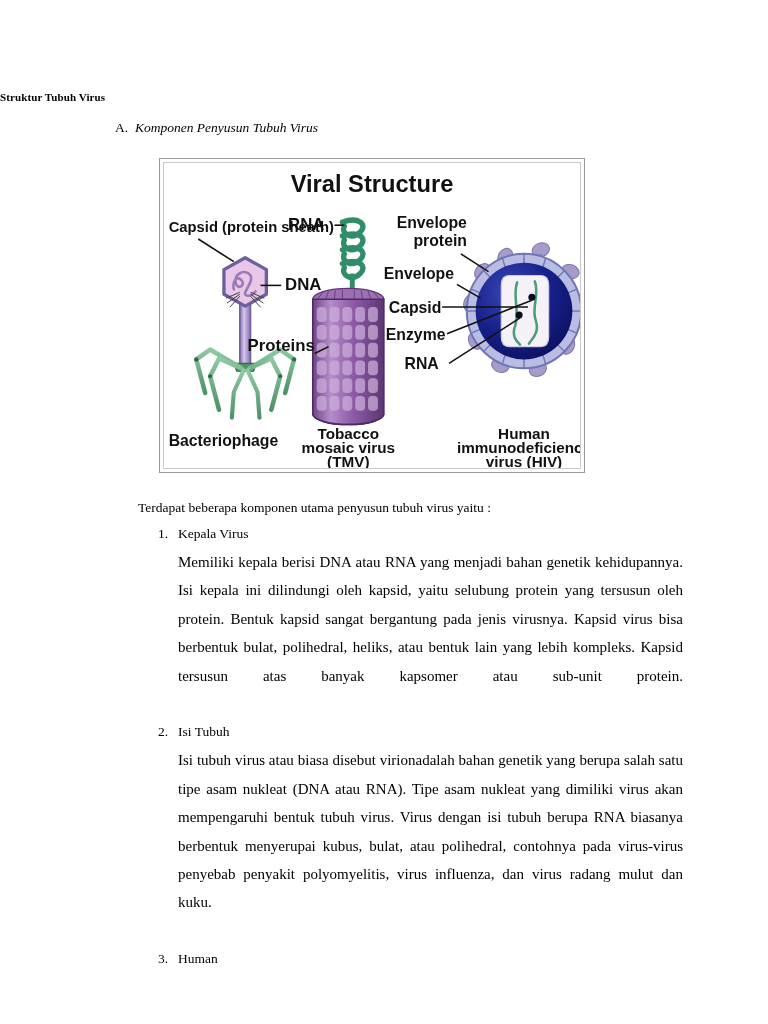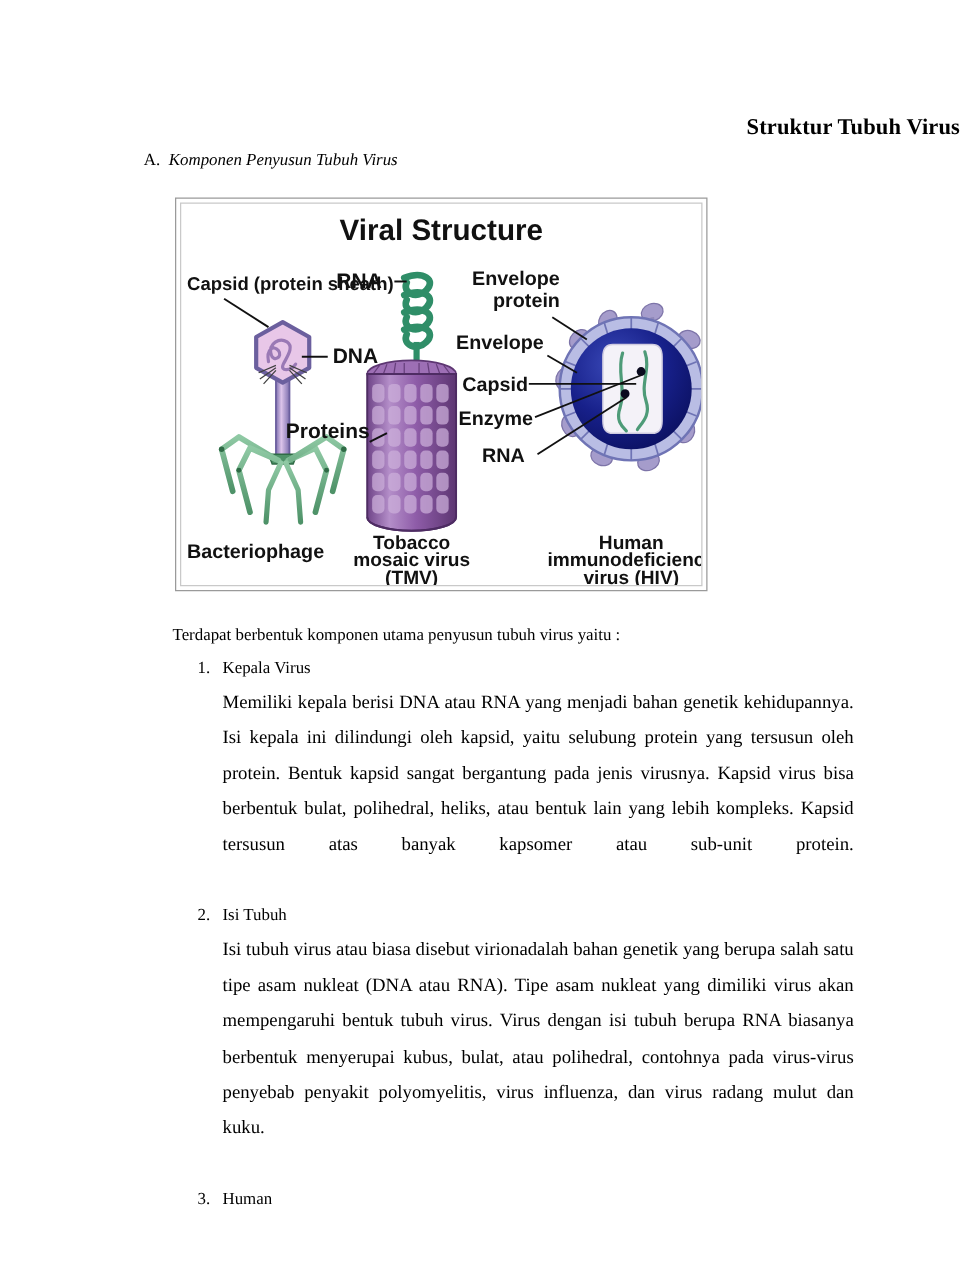--- a/index.html
+++ b/index.html
@@ -22,22 +22,22 @@
     inset: 0;
     background: #ffffff;
   }
 
   
   .doc-title {
     position: absolute;
     top: 91px;
     left: 0;
     width: 768px;
-    text-align: right;
-    font-size: 18px;
+    text-align: left;
+    font-size: 11px;
     font-weight: bold;
     letter-spacing: 0.1px;
   }
 
   
   .section-a {
     position: absolute;
     top: 120px;
     left: 115px;
     width: 570px;
@@ -46,21 +46,21 @@
   }
   .section-a .marker {
     width: 20px;
     flex: 0 0 20px;
   }
   .section-a .label { flex: 1; font-style: italic; }
 
   
   .figure-box {
     position: absolute;
-    left: 140px;
+    left: 159px;
     top: 158px;
     width: 426px;
     height: 315px;
     border: 1px solid #9a9a9a;
     background: #ffffff;
     box-sizing: border-box;
   }
   .figure-inner {
     position: absolute;
     inset: 3px;
@@ -354,21 +354,21 @@
         <text x="224" y="179" font-family="'Liberation Sans', sans-serif" font-size="16" font-weight="bold" fill="#111111">Enzyme</text>
         <text x="243" y="209" font-family="'Liberation Sans', sans-serif" font-size="16" font-weight="bold" fill="#111111">RNA</text>
 
         <text x="364" y="280" text-anchor="middle" font-family="'Liberation Sans', sans-serif" font-size="15.5" font-weight="bold" fill="#111111">Human</text>
         <text x="364" y="294" text-anchor="middle" font-family="'Liberation Sans', sans-serif" font-size="15.5" font-weight="bold" fill="#111111">immunodeficiency</text>
         <text x="364" y="308" text-anchor="middle" font-family="'Liberation Sans', sans-serif" font-size="15.5" font-weight="bold" fill="#111111">virus (HIV)</text>
       </svg>
     </div>
   </div>
 
-  <div class="intro">Terdapat berbentuk komponen utama penyusun tubuh virus yaitu :</div>
+  <div class="intro">Terdapat beberapa komponen utama penyusun tubuh virus yaitu :</div>
 
   <div class="list">
 
     <div class="li">
       <div class="li-head">
         <span class="li-num">1.</span>
         <span class="li-title">Kepala Virus</span>
       </div>
       <div class="li-body">Memiliki kepala berisi DNA atau RNA yang menjadi bahan genetik kehidupannya. Isi kepala ini dilindungi oleh kapsid, yaitu selubung protein yang tersusun oleh protein. Bentuk kapsid sangat bergantung pada jenis virusnya. Kapsid virus bisa berbentuk bulat, polihedral, heliks, atau bentuk lain yang lebih kompleks. Kapsid tersusun atas banyak kapsomer atau sub-unit protein.</div>
     </div>

